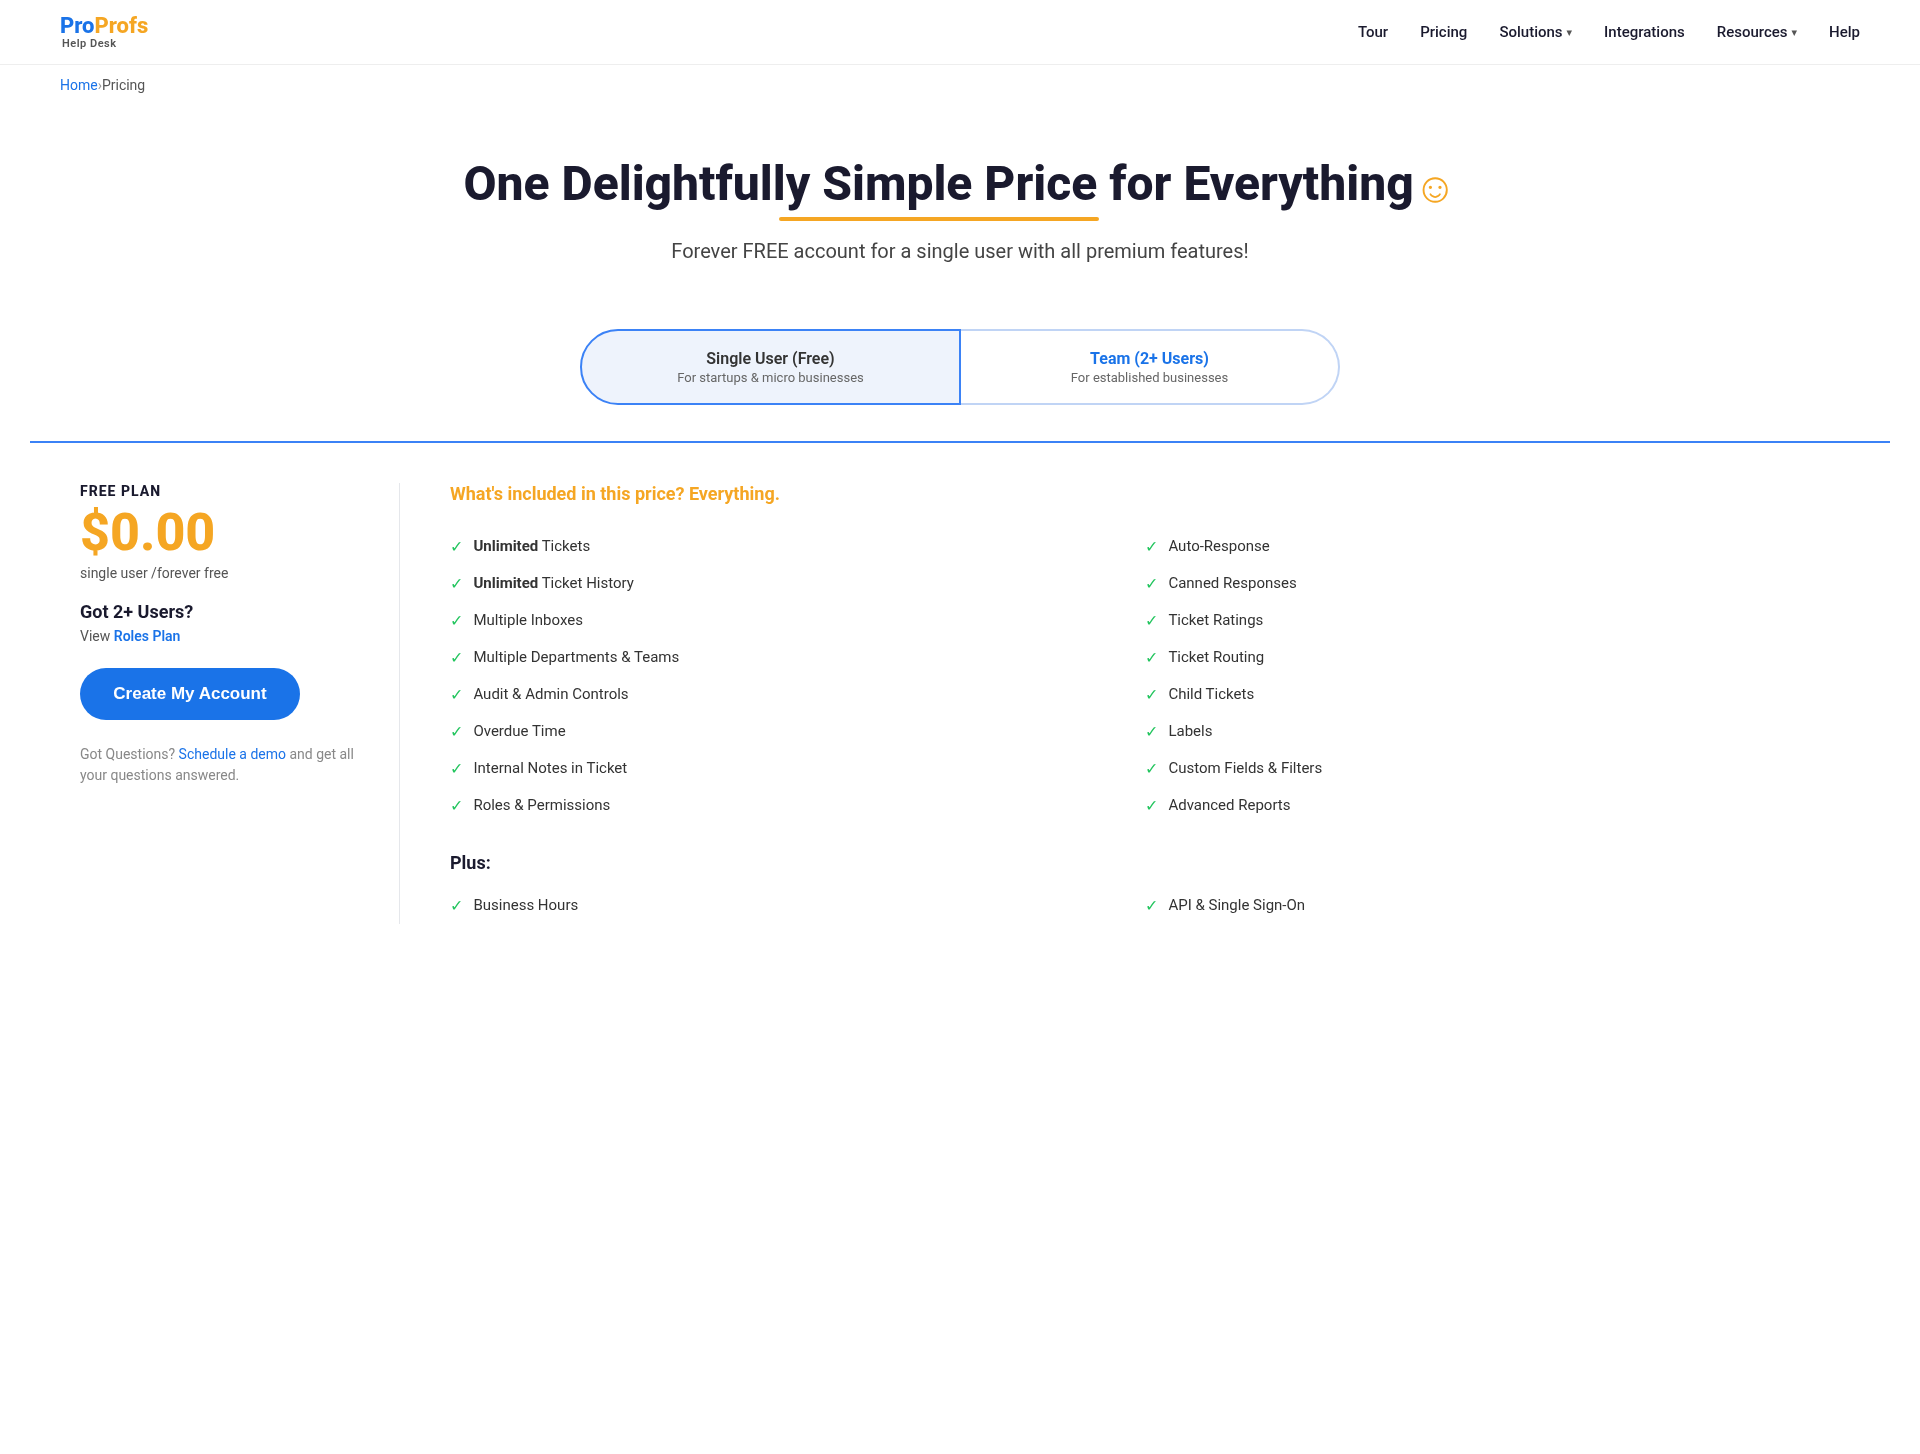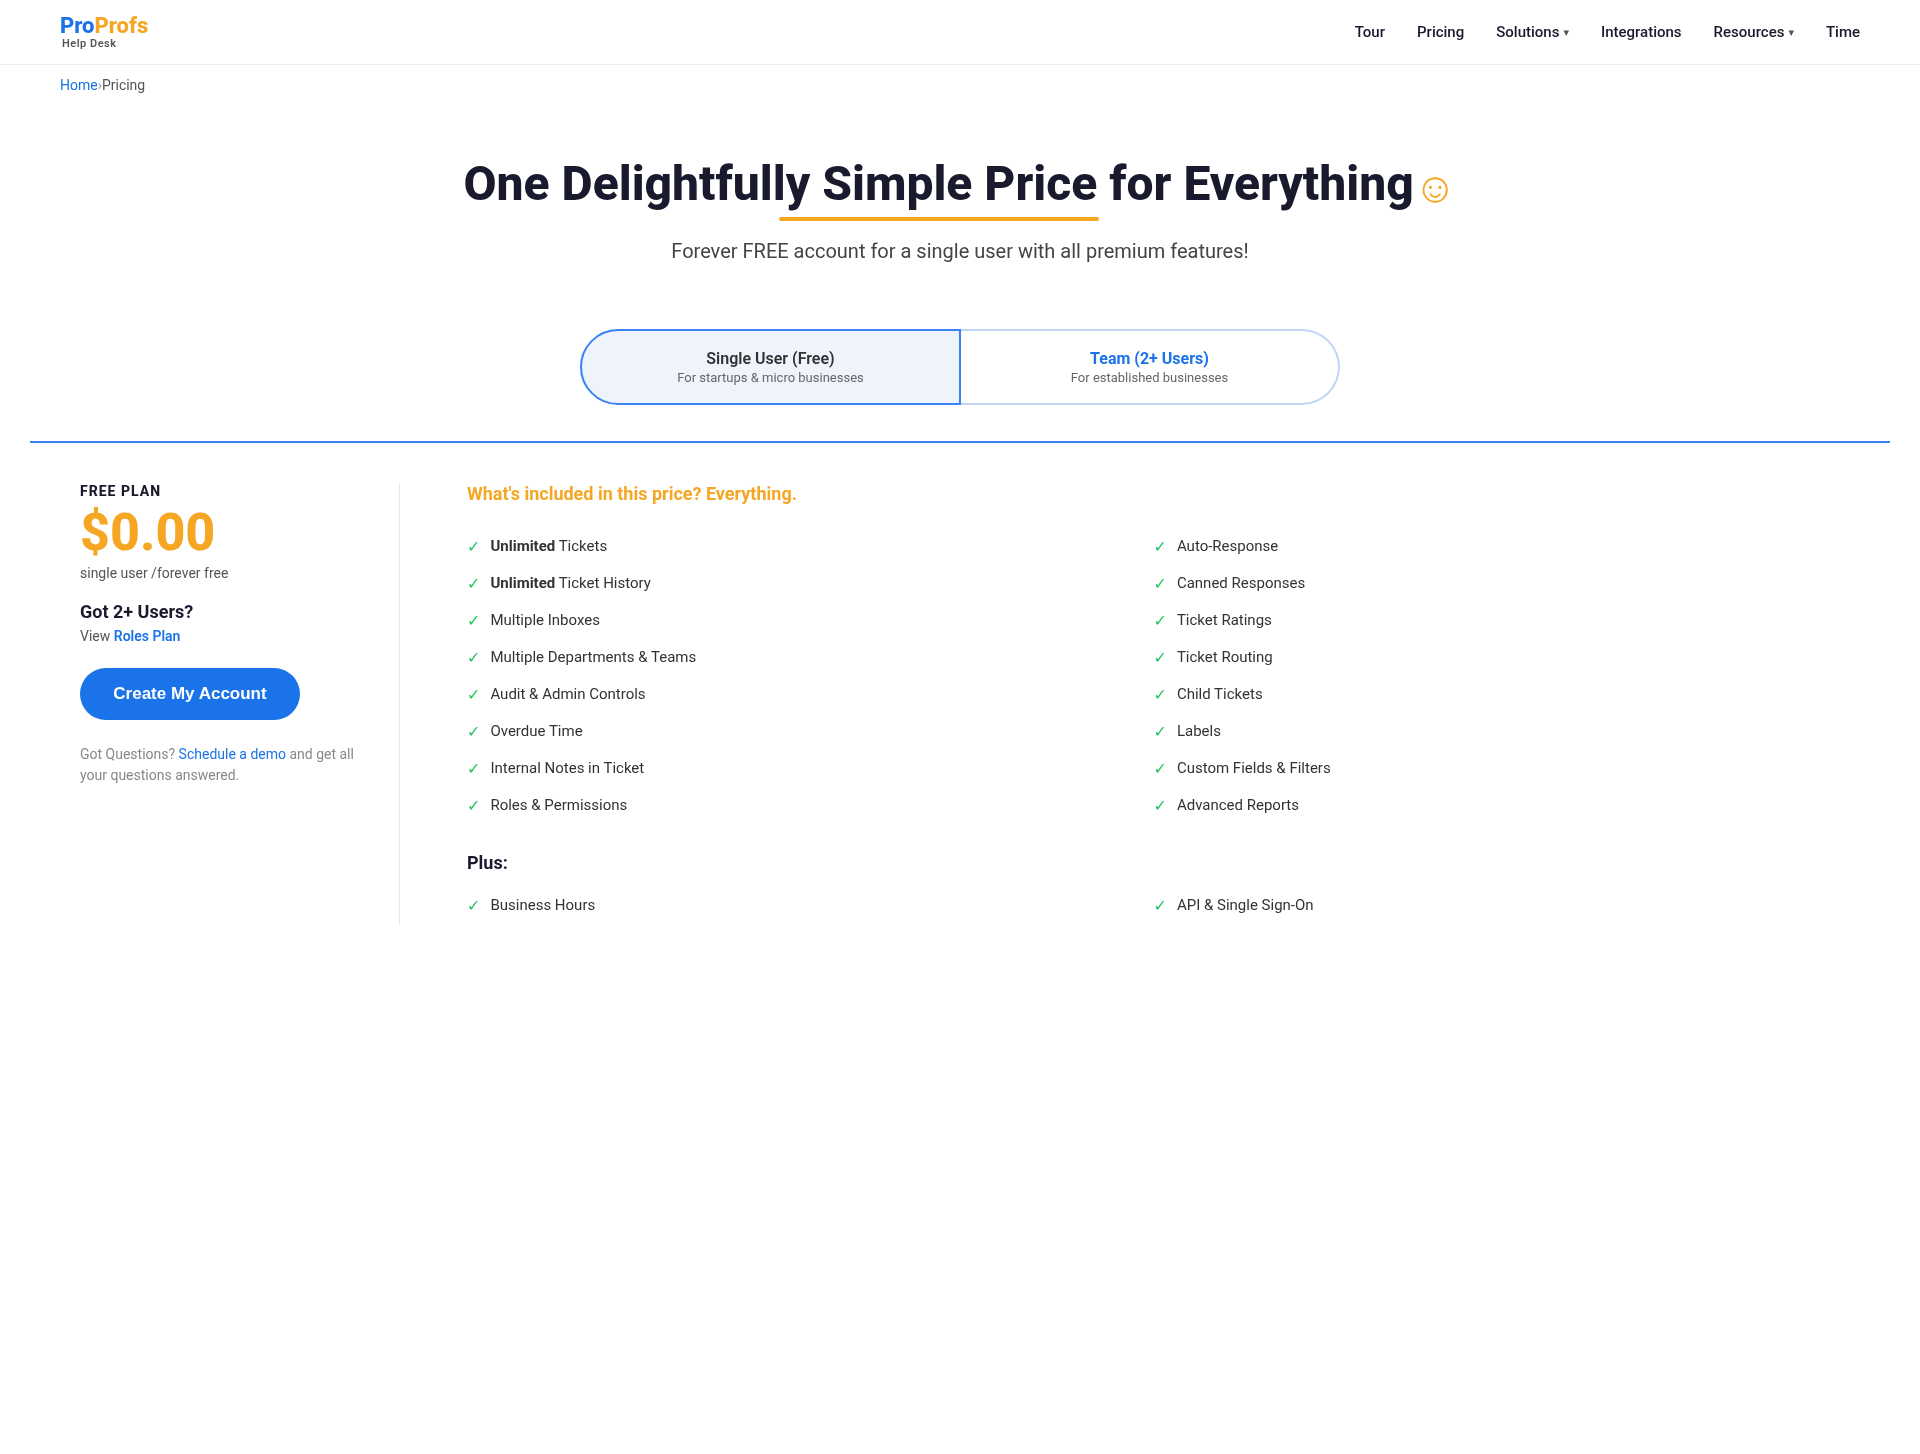--- a/index.html
+++ b/index.html
@@ -100,21 +100,21 @@
     .toggle-btn.right .main-label { color: #1a73e8; font-weight: 700; }
 
     
     .pricing-section {
       border-top: 2px solid #3b82f6;
       margin: 0 30px;
       border-radius: 0;
       background: #fff;
       padding: 40px 50px 50px;
       display: flex;
-      gap: 17px;
+      gap: 0;
     }
 
     
     .left-panel {
       width: 320px;
       min-width: 280px;
       flex-shrink: 0;
       padding-right: 40px;
       border-right: 1px solid #e5e7eb;
     }
@@ -202,21 +202,21 @@
     <a class="nav-link">Pricing</a>
     <a class="nav-link nav-link-dropdown">
       <span>Solutions</span>
       <span class="chevron">▾</span>
     </a>
     <a class="nav-link">Integrations</a>
     <a class="nav-link nav-link-dropdown">
       <span>Resources</span>
       <span class="chevron">▾</span>
     </a>
-    <a class="nav-link">Time</a>
+    <a class="nav-link">Help</a>
   </div>
 </nav>
 
 <div class="breadcrumb">
   <a>Home</a>
   <span class="breadcrumb-sep">›</span>
   <span>Pricing</span>
 </div>
 
 <div class="hero">

